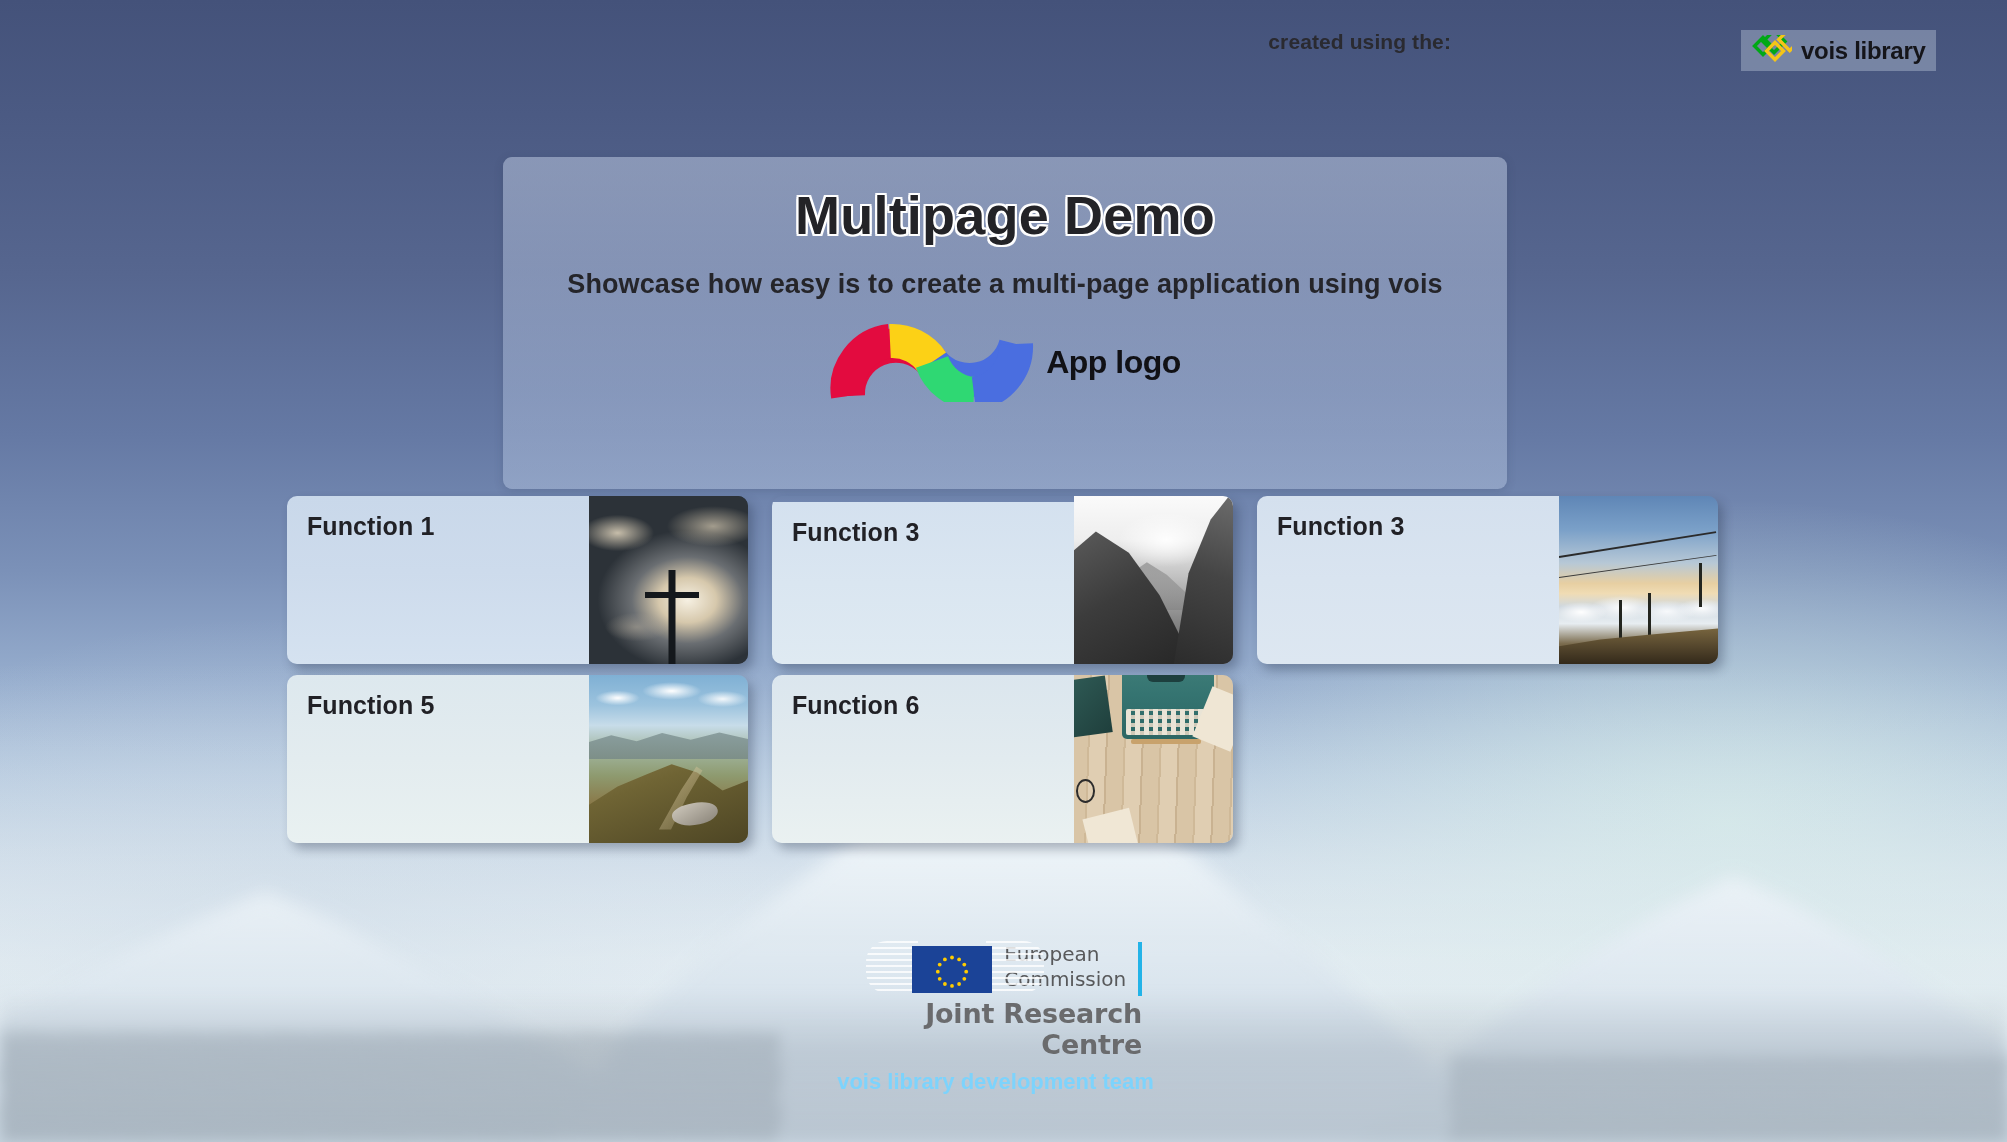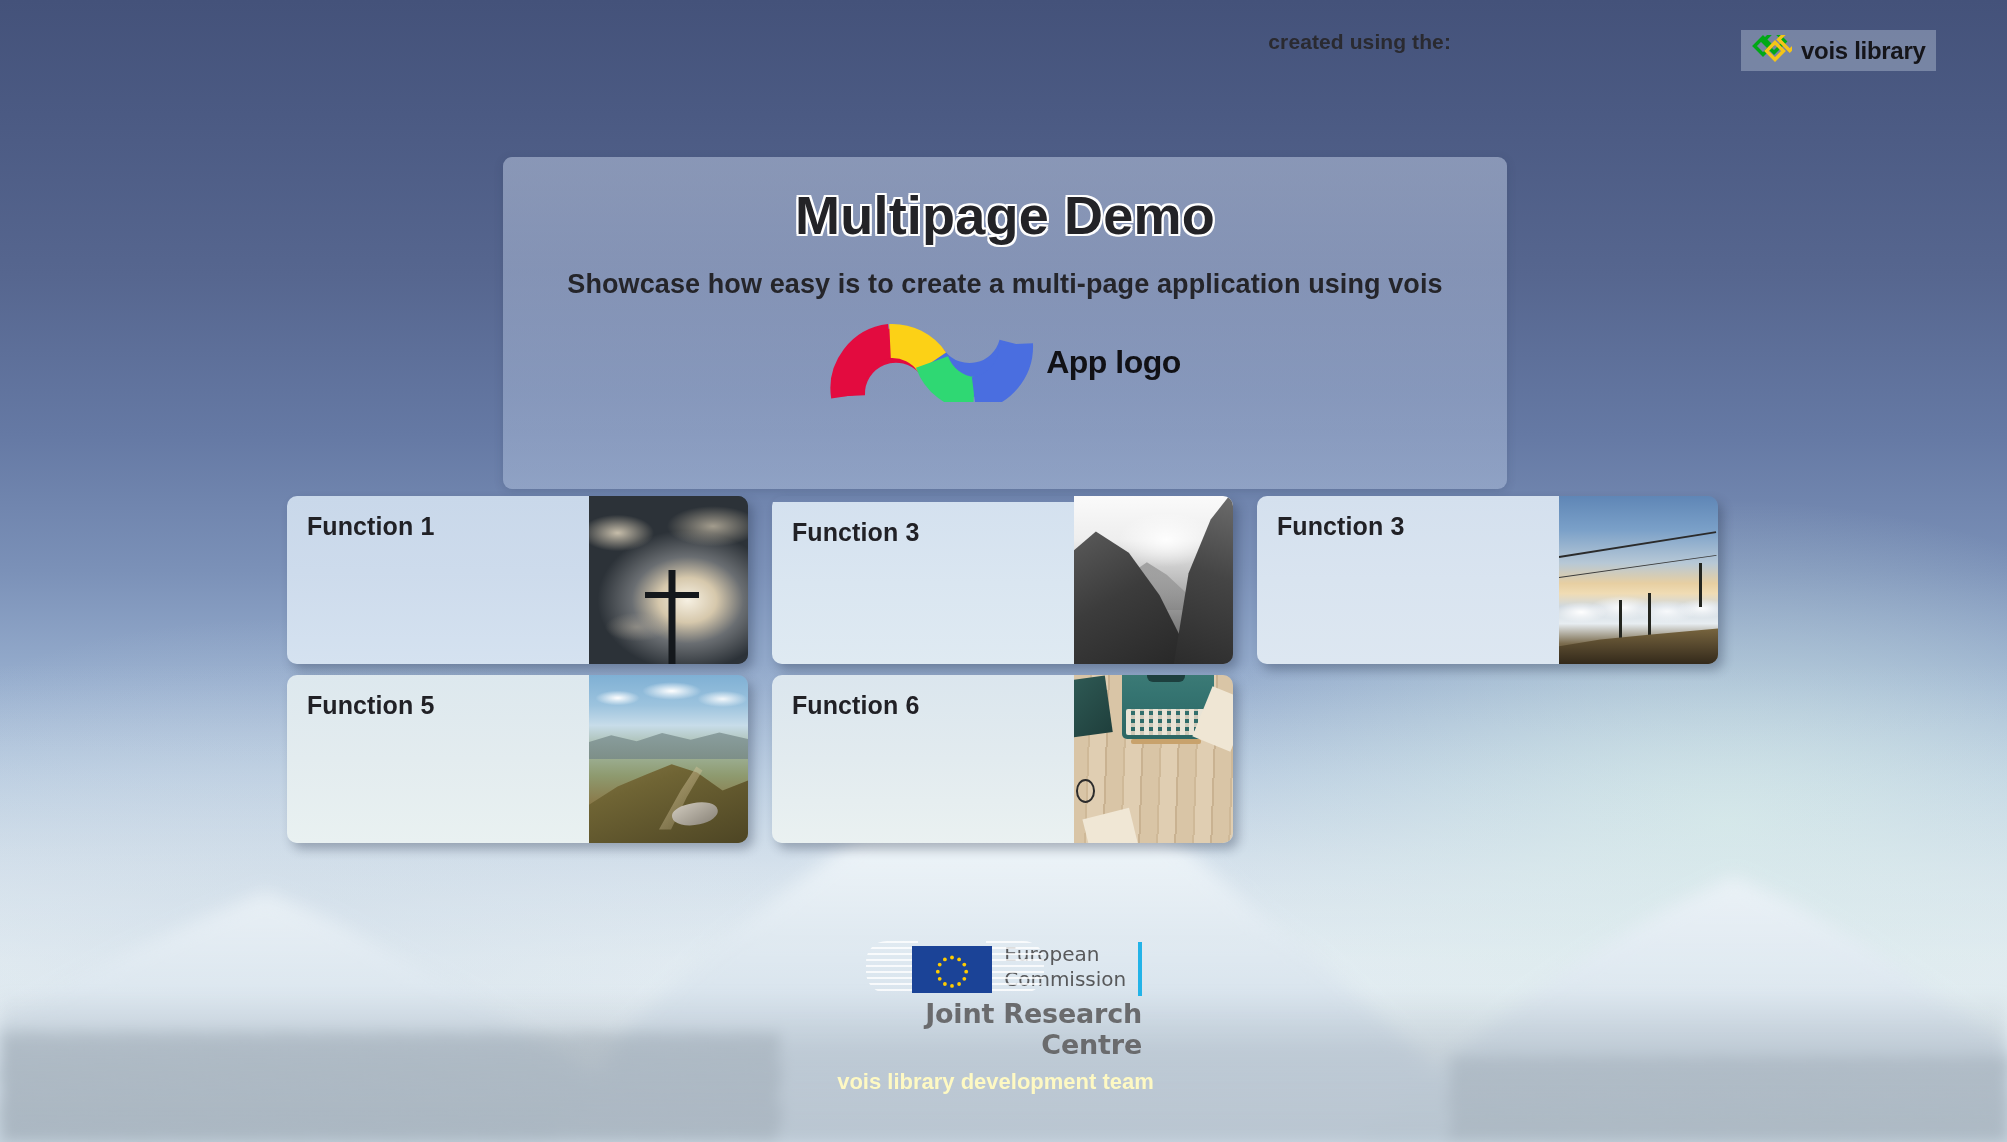--- a/index.html
+++ b/index.html
@@ -462,21 +462,21 @@
     letter-spacing: -0.2px;
     text-align: right;
   }
 
   .footer-credit {
     position: absolute;
     left: 0; right: 16px; top: 1069px;
     text-align: center;
     font-size: 22px;
     font-weight: 700;
-    color: #fef9c3;
+    color: #7dd3fc;
   }
 </style>
 </head>
 <body>
 
 <div id="app">
 
   <div class="bg-layer bg-sky"></div>
   <div class="bg-layer bg-haze"></div>
 

